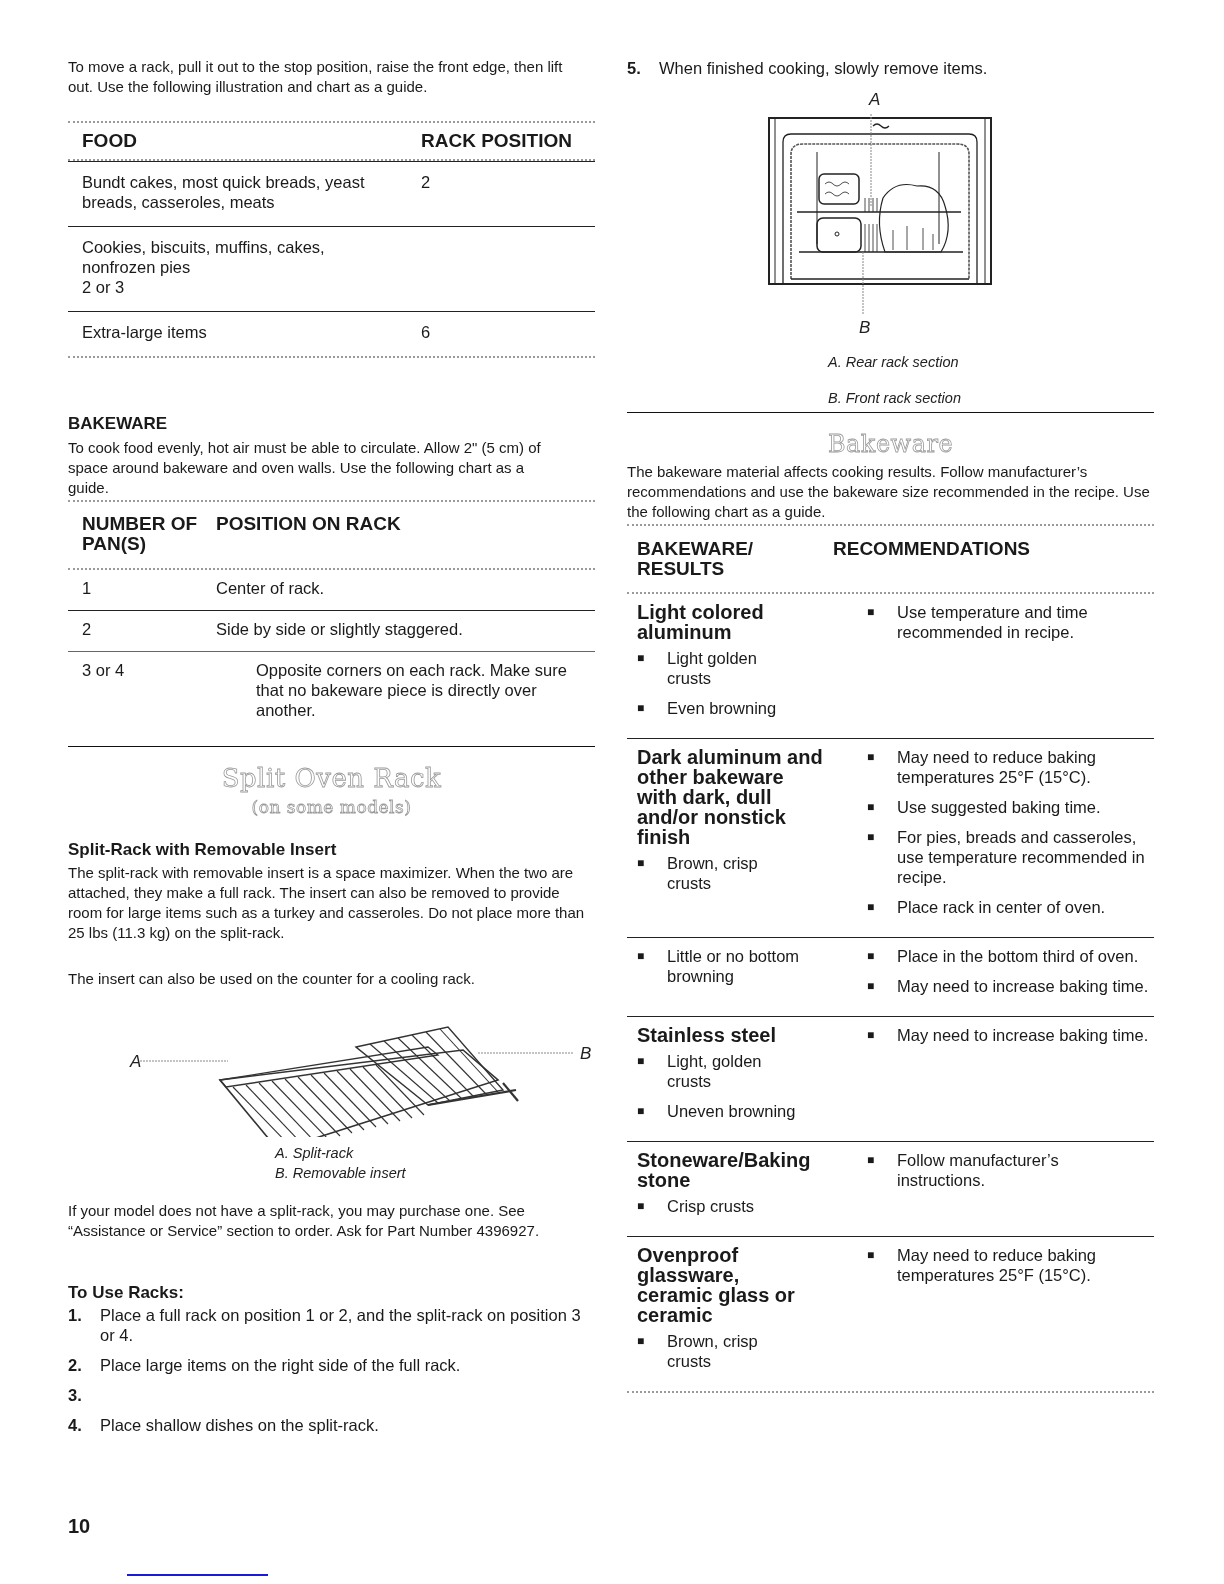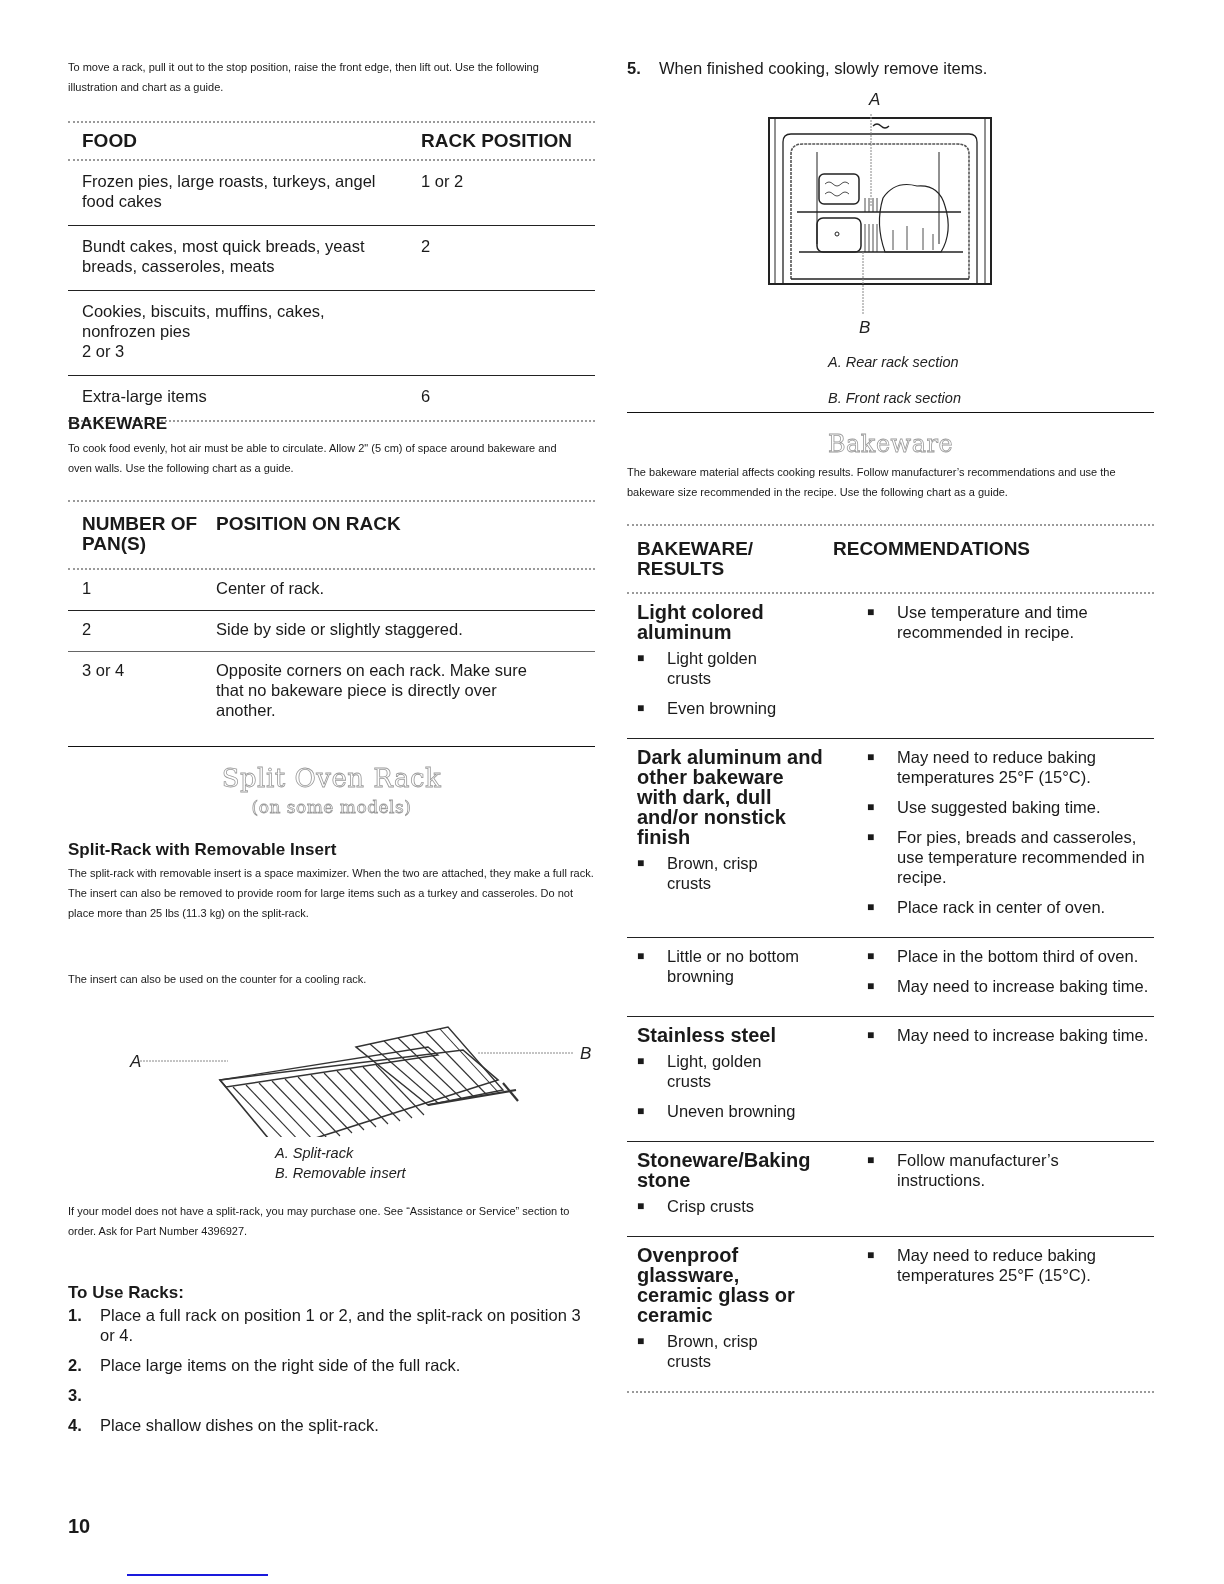--- a/index.html
+++ b/index.html
@@ -9,21 +9,21 @@
     font-family: "Liberation Sans", sans-serif;
     color: #1a1a1a;
     font-size: 16.5px;
     line-height: 20px;
     overflow: hidden;
   }
   .col { position: absolute; top: 0; }
   .col-left { left: 68px; width: 527px; }
   .col-right { left: 627px; width: 527px; }
 
-  p.body-text { font-size: 11px; line-height: 20px; }
+  p.body-text { font-size: 15px; line-height: 20px; }
   .dotted-rule { height: 0; border-top: 2px dotted #9a9a9a; }
   .solid-rule { height: 0; border-top: 1.5px solid #222; }
   .heavy-rule { height: 0; border-top: 1.5px solid #111; }
 
   .tbl-head { display: flex; font-weight: bold; font-size: 19px; line-height: 20px; padding: 8px 0 8px 14px; }
   .tbl-row { display: flex; padding: 9px 0 9px 14px; font-size: 16.5px; line-height: 20px; }
 
   .section-bold { font-weight: bold; font-size: 17px; line-height: 20px; }
   .fancy-title {
     font-family: "DejaVu Serif", serif;
@@ -57,24 +57,20 @@
   <p class="body-text" style="position:absolute; top:57px; left:0; width:510px;">To move a rack, pull it out to the stop position, raise the front edge, then lift out. Use the following illustration and chart as a guide.</p>
 
   <div style="position:absolute; top:121px; left:0; width:527px;">
     <div class="dotted-rule"></div>
     <div class="tbl-head">
       <span style="width:339px;">FOOD</span>
       <span>RACK POSITION</span>
     </div>
     <div class="dotted-rule"></div>
 
-    <div class="tbl-row" style="padding-top:10px; padding-bottom:14px;">
-      <span style="width:339px; padding-right:20px;">Frozen pies, large roasts, turkeys, angel food cakes</span>
-      <span>1 or 2</span>
-    </div>
     <div class="solid-rule"></div>
     <div class="tbl-row" style="padding-top:10px; padding-bottom:14px;">
       <span style="width:339px; padding-right:10px;">Bundt cakes, most quick breads, yeast breads, casseroles, meats</span>
       <span>2</span>
     </div>
     <div class="solid-rule"></div>
     <div class="tbl-row" style="padding-top:10px; padding-bottom:14px;flex-direction:column;">
       <span style="width:339px; padding-right:60px;">Cookies, biscuits, muffins, cakes, nonfrozen pies</span>
       <span>2 or 3</span>
     </div>
@@ -101,21 +97,21 @@
       <span>Center of rack.</span>
     </div>
     <div class="solid-rule"></div>
     <div class="tbl-row" style="padding-top:8px; padding-bottom:12px;">
       <span style="width:134px;">2</span>
       <span>Side by side or slightly staggered.</span>
     </div>
     <div class="solid-rule" style="border-top-color:#666;"></div>
     <div class="tbl-row" style="padding-top:8px; padding-bottom:12px;">
       <span style="width:134px;">3 or 4</span>
-      <span style="width:330px;">Opposite corners on each rack. Make sure that no bakeware piece is directly over another.</span>
+      <span style="width:330px;margin-left:40px;">Opposite corners on each rack. Make sure that no bakeware piece is directly over another.</span>
     </div>
   </div>
 
   <div class="heavy-rule" style="position:absolute; top:746px; left:0; width:527px;"></div>
 
   <div class="fancy-title" style="position:absolute; top:762px; left:0; width:527px; font-size:26px; line-height:32px;">Split Oven Rack</div>
   <div class="fancy-title" style="position:absolute; top:796px; left:0; width:527px; font-size:17px; line-height:22px;">(on some models)</div>
 
   <div class="section-bold" style="position:absolute; top:840px; left:0;">Split-Rack with Removable Insert</div>
   <p class="body-text" style="position:absolute; top:863px; left:0; width:527px;">The split-rack with removable insert is a space maximizer. When the two are attached, they make a full rack. The insert can also be removed to provide room for large items such as a turkey and casseroles. Do not place more than 25 lbs (11.3 kg) on the split-rack.</p>

